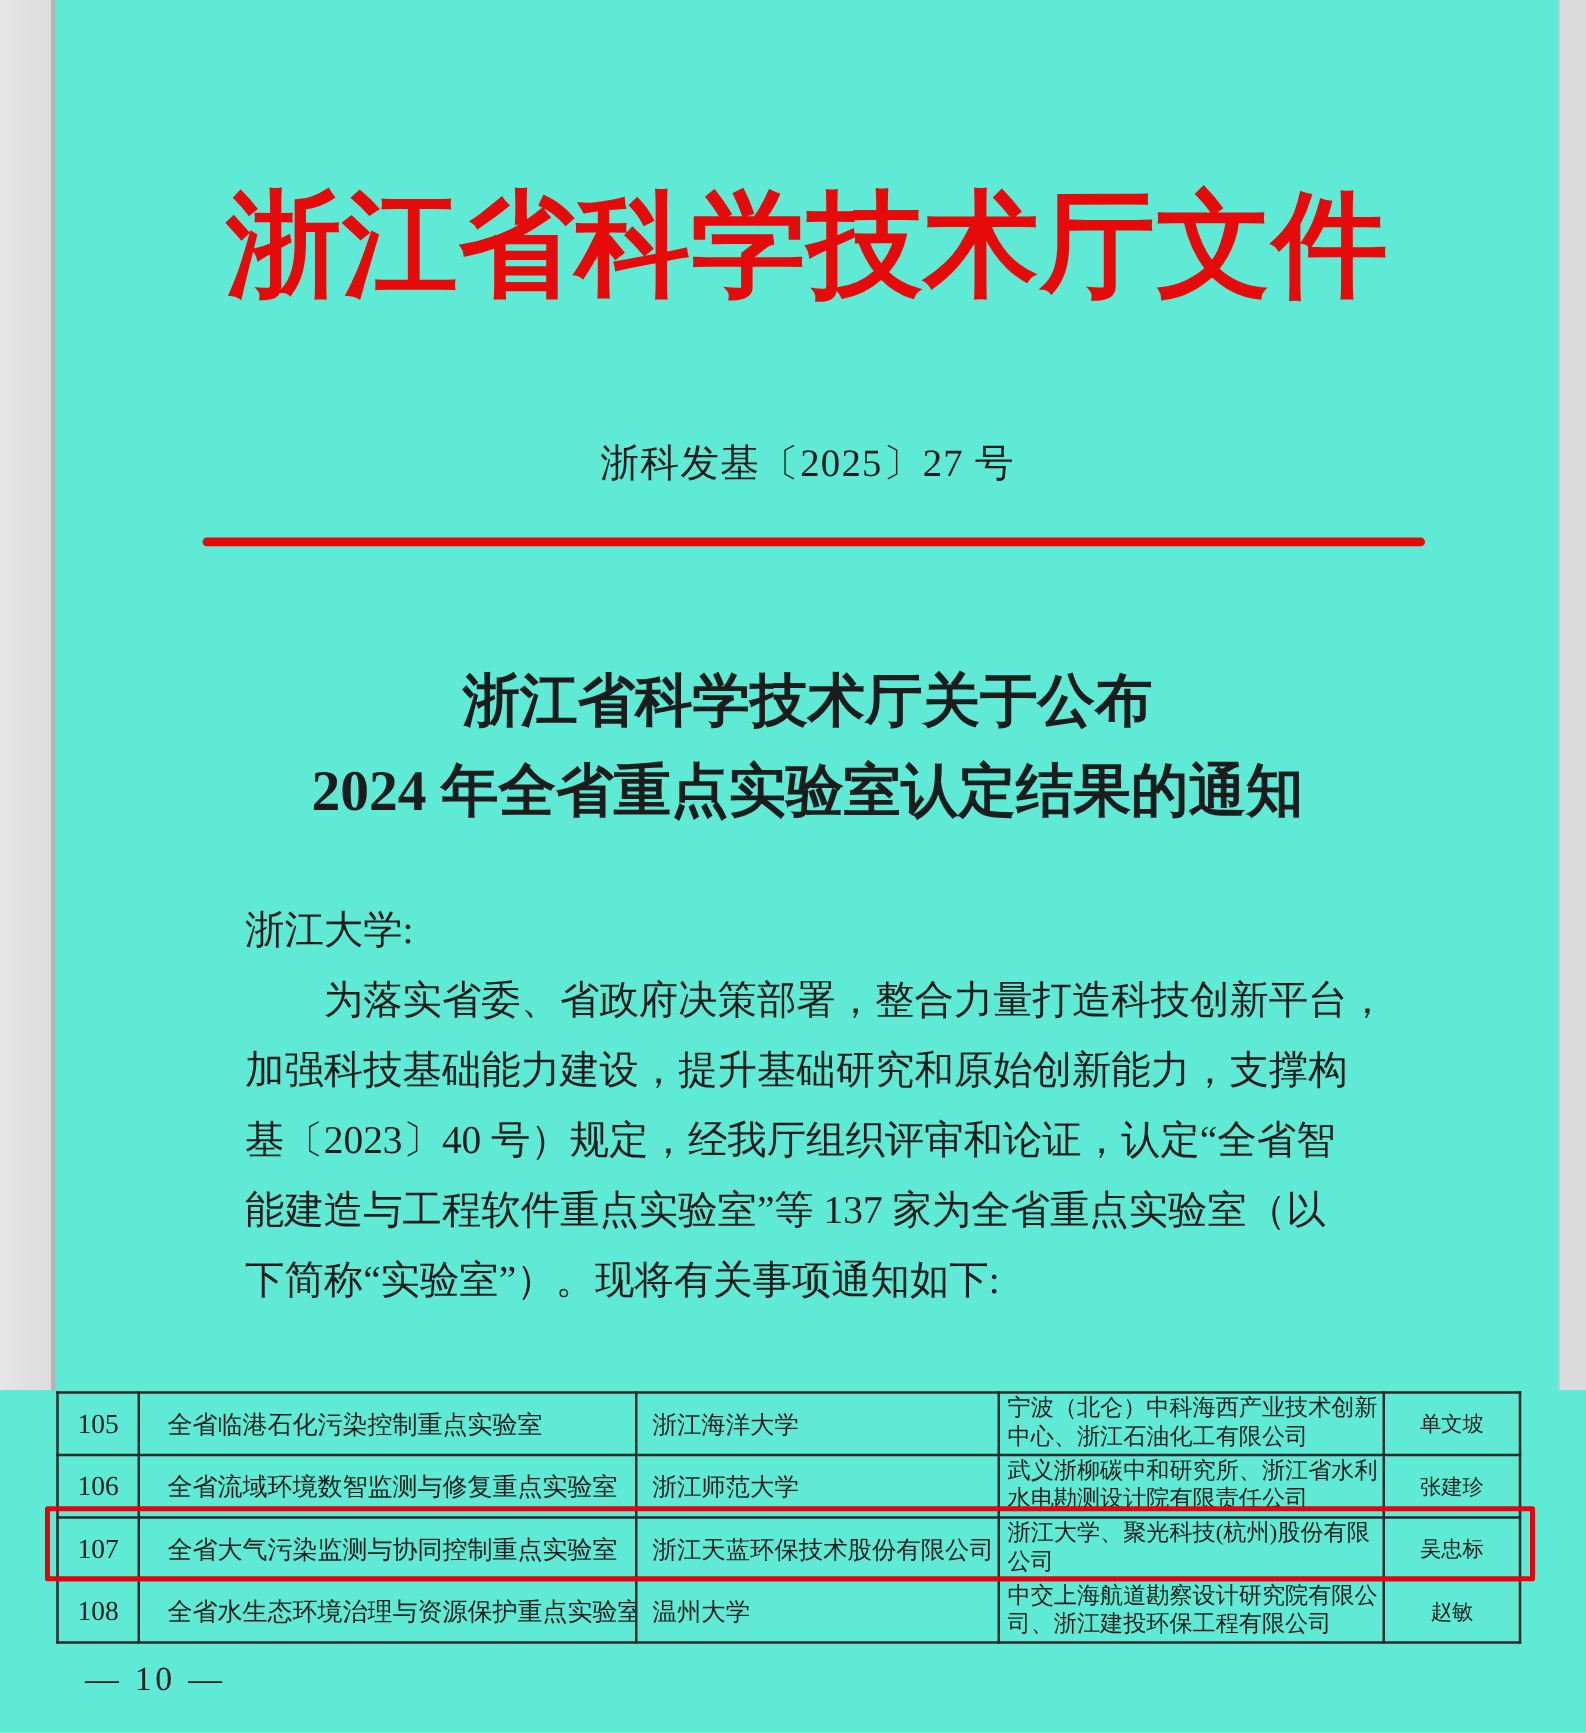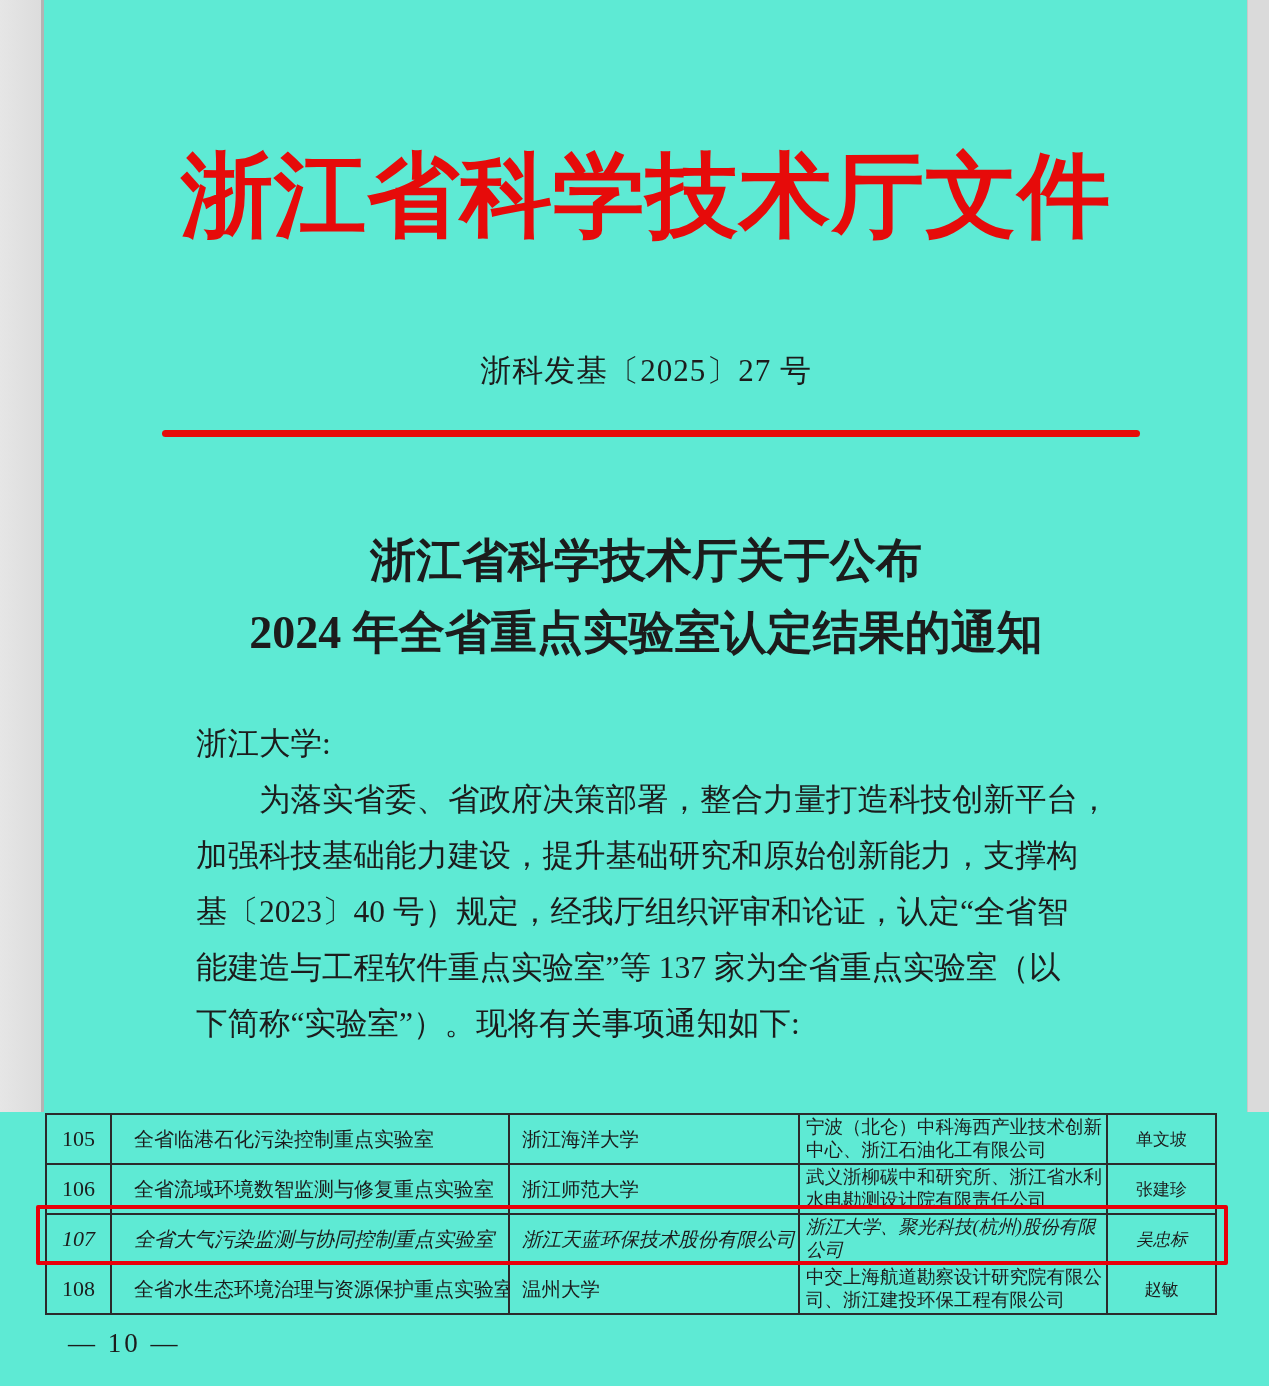--- a/index.html
+++ b/index.html
@@ -53,21 +53,21 @@
 
   .lab-table{
     position:absolute;left:45px;top:1113px;width:1170px;
     border-collapse:collapse;table-layout:fixed;
   }
   .lab-table td{
     border:2px solid var(--table-border);
     vertical-align:middle;overflow:hidden;
   }
   tr.r1,tr.r2,tr.r4{height:50px;}
-  tr.r3{height:49px;font-style:italic;}
+  tr.r3{height:49px;}
   .td-no{text-align:center;font-size:22px;}
   .td-lab{padding-left:22px;font-size:20px;white-space:nowrap;}
   .td-inst{padding-left:12px;font-size:19.5px;margin-left:32px;}
   .td-partners{padding:1px 2px 1px 6px;font-size:18.5px;line-height:23px;}
   .td-director{text-align:center;font-size:17px;}
 
   .highlight-box{
     position:absolute;left:36px;top:1205px;width:1192px;height:60px;
     box-sizing:border-box;border:4px solid var(--highlight-red);
     border-radius:2px;background:transparent;z-index:5;

